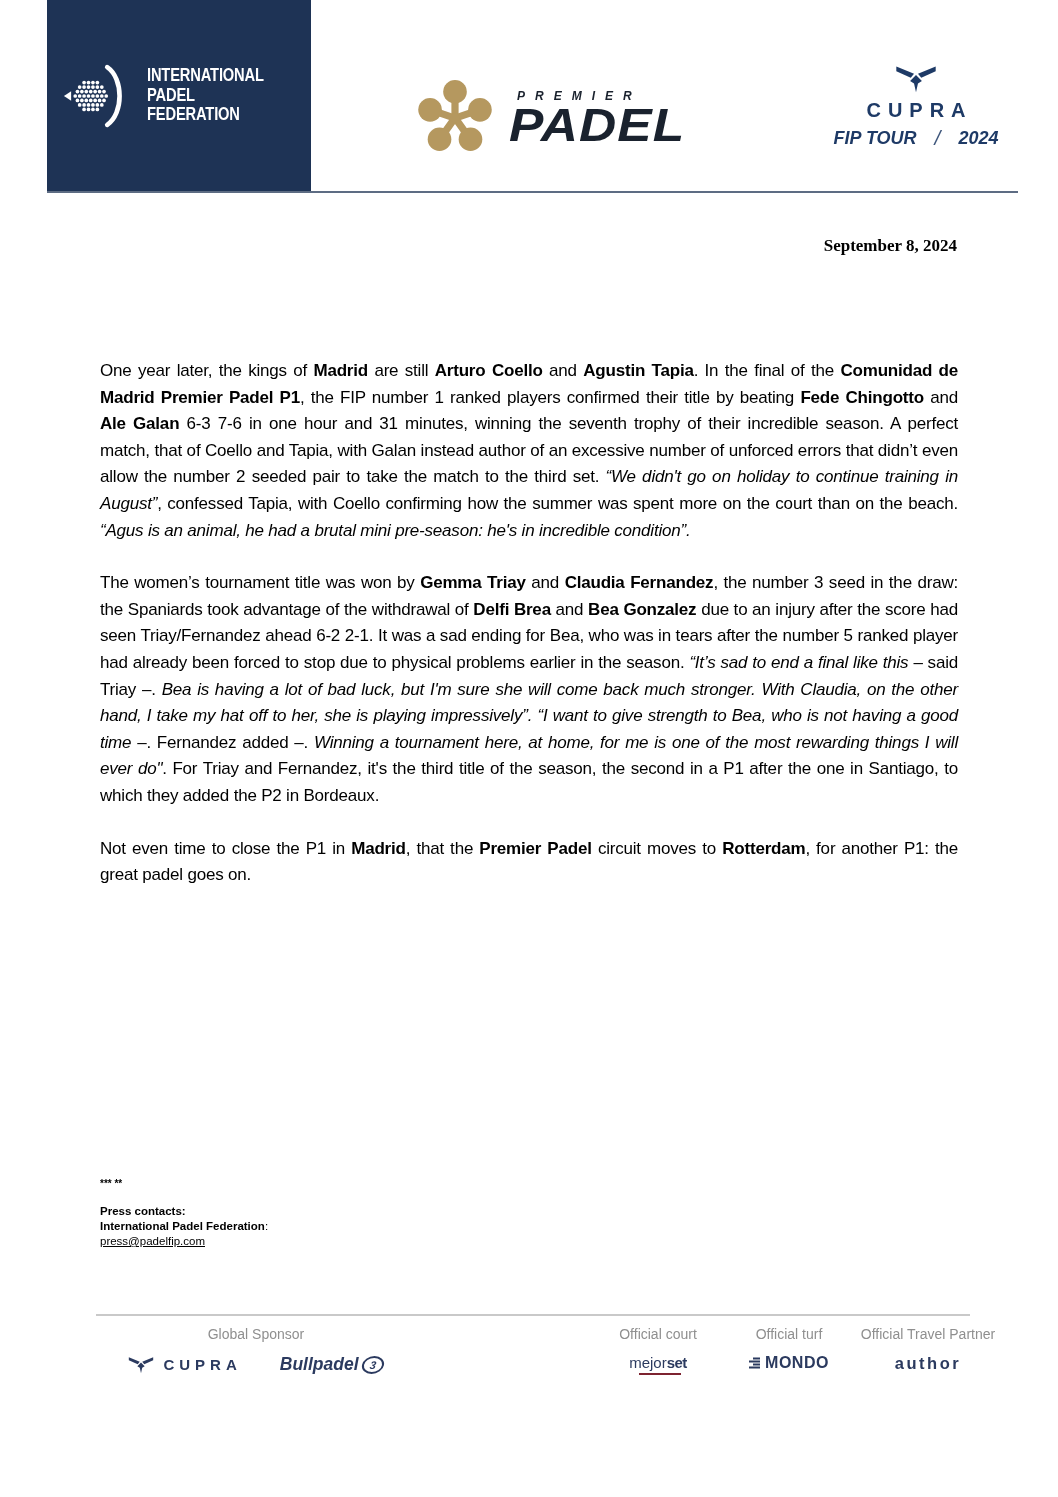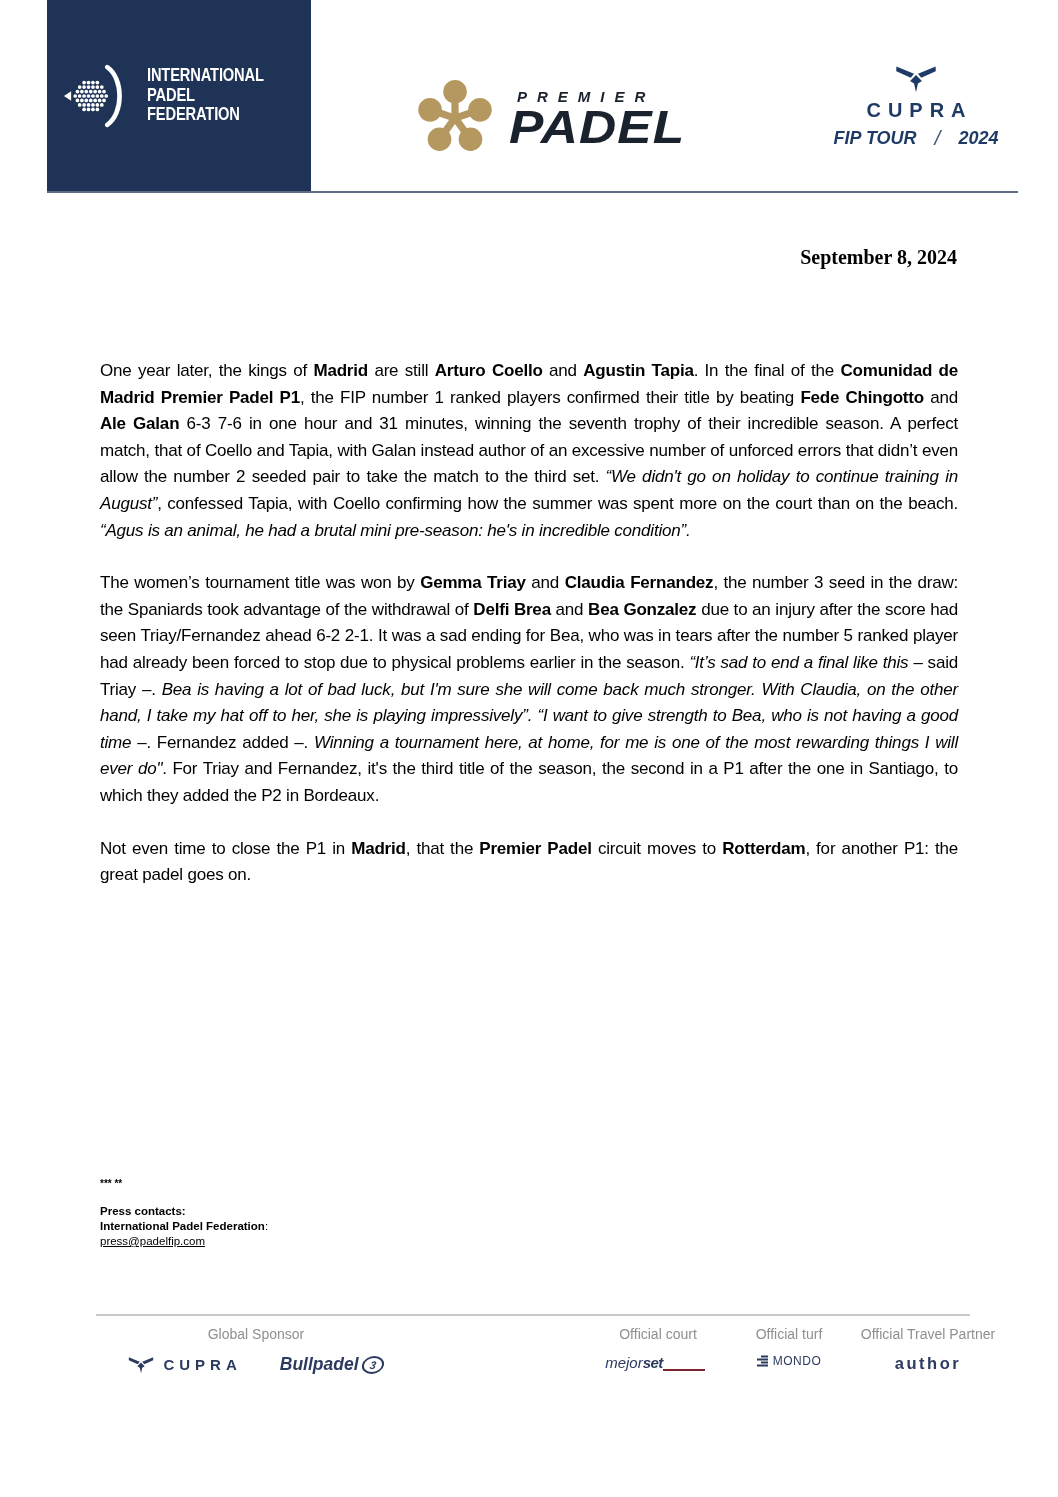--- a/index.html
+++ b/index.html
@@ -11,36 +11,36 @@
     background:var(--navy-box,#1e3355);display:flex;align-items:center;gap:8px;}
   .ipf-mark{width:78px;height:68px;flex:0 0 auto;margin-left:14px;}
   .ipf-text{color:#fff;font-weight:bold;font-size:17.5px;line-height:19.5px;
     letter-spacing:-0.2px;transform:scaleX(0.84);transform-origin:left center;white-space:nowrap;}
 
   .header-rule{position:absolute;left:47px;top:191px;width:971px;height:2px;background:#5d6c83;}
 
   .premier{position:absolute;left:413px;top:76px;display:flex;align-items:center;gap:12px;}
   .pp-flower{width:84px;height:84px;}
   .pp-words{display:flex;flex-direction:column;align-items:flex-start;}
-  .pp-top{font-style:italic;font-weight:bold;font-size:15px;letter-spacing:10px;
+  .pp-top{font-style:italic;font-weight:bold;font-size:12px;letter-spacing:10px;
     color:var(--premier-dark,#1a222e);margin-left:8px;white-space:nowrap;}
   .pp-bottom{font-style:italic;font-weight:bold;font-size:46px;letter-spacing:1px;line-height:44px;
     color:var(--premier-dark,#1a222e);transform:scaleX(1.12);transform-origin:left center;white-space:nowrap;}
 
   .cupra-h{position:absolute;left:840px;top:64px;width:152px;display:flex;flex-direction:column;
     align-items:center;color:var(--cupra-navy,#1e3a66);}
   .cupra-emblem{width:42px;height:30px;margin-bottom:5px;}
   .cupra-word{font-weight:bold;font-size:20px;letter-spacing:7px;padding-left:7px;white-space:nowrap;}
   .cupra-sub{font-style:italic;font-weight:bold;font-size:18px;margin-top:4px;
     display:flex;align-items:center;gap:18px;white-space:nowrap;}
   .cupra-slash{font-weight:normal;font-size:21px;opacity:.85;}
 
   
-  .date{position:absolute;top:246px;right:101px;font-family:"Liberation Serif", serif;
-    font-weight:bold;font-size:20px;}
+  .date{position:absolute;top:236px;right:101px;font-family:"Liberation Serif", serif;
+    font-weight:bold;font-size:17px;}
 
   .title{position:absolute;left:0;top:277px;width:100%;text-align:center;font-weight:bold;
     font-size:22.5px;line-height:31px;letter-spacing:-0.4px;}
 
   .article{position:absolute;left:100px;top:358px;width:858px;font-size:17px;line-height:26.6px;
     text-align:justify;letter-spacing:-0.2px;}
   .article p{margin:0 0 26px 0;}
 
   .press{position:absolute;left:100px;top:1176px;font-size:11.5px;line-height:15px;}
   .press .stars{font-weight:bold;font-size:10px;margin-bottom:13px;}
@@ -57,27 +57,27 @@
   .fg4{left:866px;width:124px;}
   .flabel{font-size:14px;color:#8f8f8f;margin-bottom:12px;white-space:nowrap;}
   .frow{display:flex;align-items:center;gap:38px;}
   .navy{color:var(--footer-navy,#2b3a5f);}
   .cupra-f{display:flex;align-items:center;gap:9px;}
   .cupra-f .word{font-weight:bold;font-size:15px;letter-spacing:5px;white-space:nowrap;}
   .bullpadel{font-style:italic;font-weight:bold;font-size:17.5px;display:flex;align-items:center;white-space:nowrap;}
   .bp-badge{margin-left:3px;width:18px;height:14px;border:2.5px solid var(--footer-navy,#2b3a5f);
     border-radius:50%;display:flex;align-items:center;justify-content:center;
     font-size:11px;font-style:italic;transform:skewX(-10deg);}
-  .mejorset{display:flex;flex-direction:row;align-items:flex-end;font-style:italic;}
+  .mejorset{display:flex;flex-direction:column;align-items:flex-end;}
   .ms-row{display:flex;align-items:baseline;}
   .ms-1{font-size:15px;}
   .ms-2{font-size:15px;font-weight:bold;letter-spacing:-0.5px;}
   .ms-sub{width:42px;height:2px;background:#7d2330;margin-top:2px;align-self:flex-end;margin-right:6px;}
   .mondo{display:flex;align-items:center;gap:4px;}
-  .mondo .word{font-weight:normal;font-size:12px;letter-spacing:0.5px;}
+  .mondo .word{font-weight:bold;font-size:16px;letter-spacing:0.5px;}
   .weebora{font-size:16.5px;font-weight:bold;letter-spacing:2.5px;}
 </style>
 </head>
 <body>
 
 <div class="page">
 
   <div class="ipf-box">
     <svg class="ipf-mark" viewBox="0 0 74 66" xmlns="http://www.w3.org/2000/svg">
       <polygon points="2,33 9,28.5 9,37.5" fill="#ffffff"></polygon>

